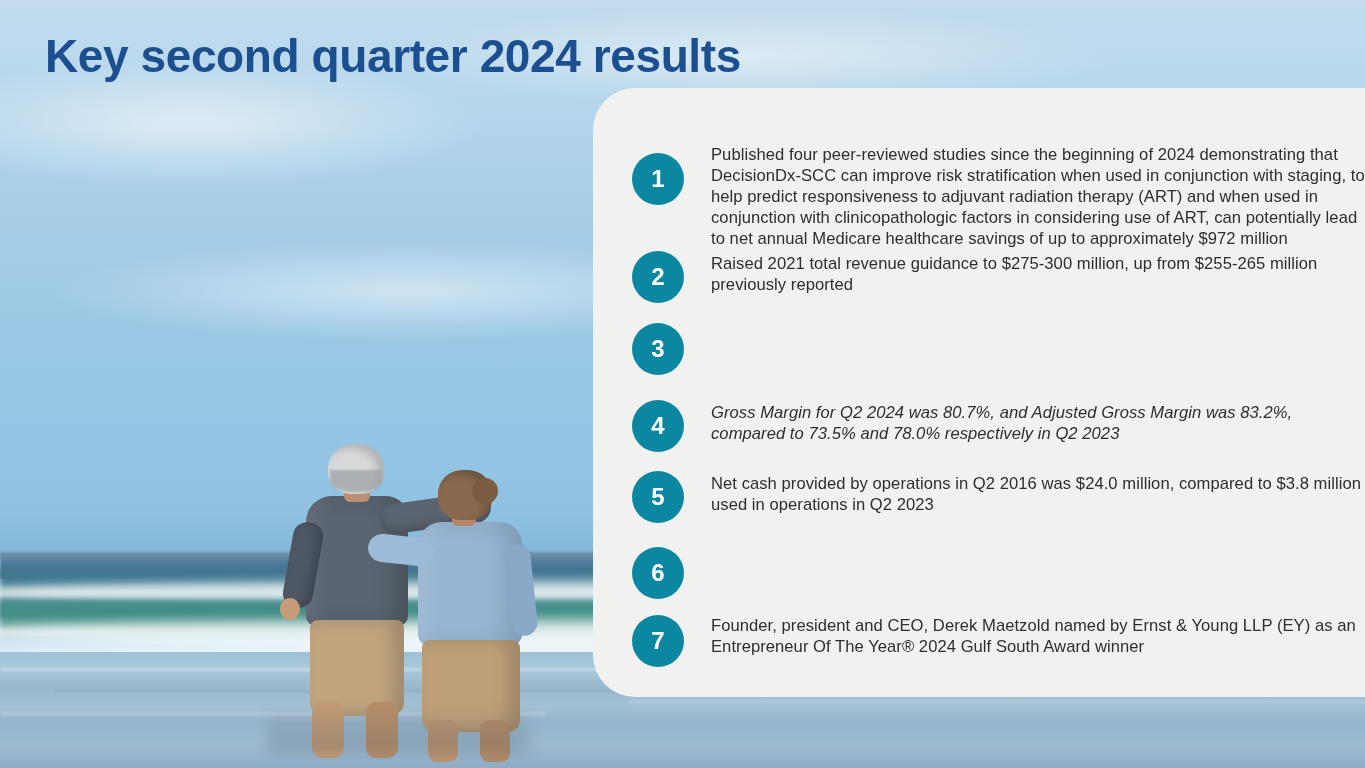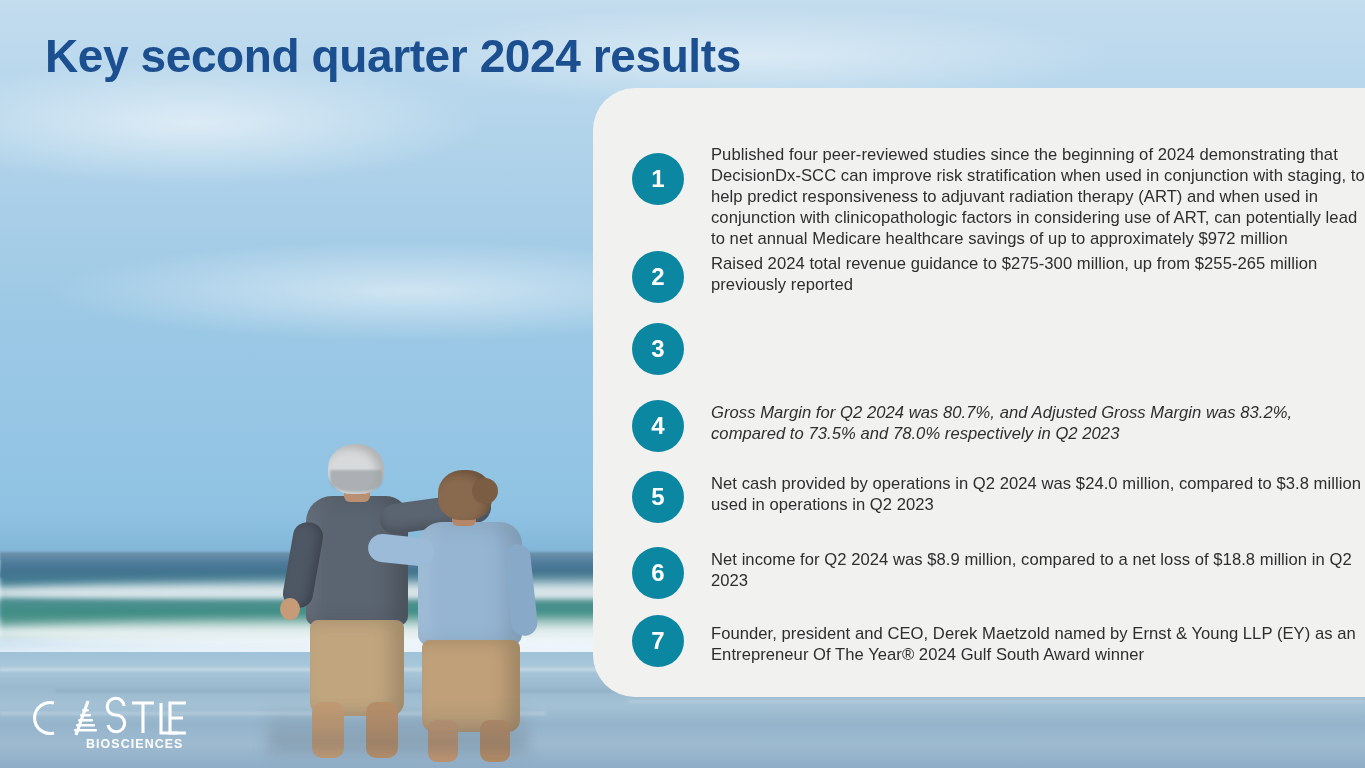--- a/index.html
+++ b/index.html
@@ -230,21 +230,21 @@
   .b4 { left: 39px; top: 312px; }
   .b4 .btext { margin-top: 2px; font-style: italic; }
 
   .b5 { left: 39px; top: 383px; }
   .b5 .btext { margin-top: 2px; }
 
   .b6 { left: 39px; top: 459px; }
   .b6 .btext { margin-top: 2px; }
 
   .b7 { left: 39px; top: 527px; }
-  .b7 .btext { margin-top: 8px; }
+  .b7 .btext { margin-top: 0; }
 
   
   .footnote {
     position: absolute;
     left: 635px; top: 722px;
     width: 680px;
     font-size: 11.2px;
     line-height: 14.6px;
     color: #3b3b3b;
   }
@@ -307,72 +307,44 @@
   <div class="panel">
     <div class="bullets">
 
       <div class="bullet b1">
         <div class="badge">1</div>
         <div class="btext">Published four peer-reviewed studies since the beginning of 2024 demonstrating that DecisionDx-SCC can improve risk stratification when used in conjunction with staging, to help predict responsiveness to adjuvant radiation therapy (ART) and when used in conjunction with clinicopathologic factors in considering use of ART, can potentially lead to net annual Medicare healthcare savings of up to approximately $972 million</div>
       </div>
 
       <div class="bullet b2">
         <div class="badge">2</div>
-        <div class="btext">Raised 2024 total revenue guidance to $275-300 million, up from $255-265 million previously reported</div>
+        <div class="btext">Raised 2021 total revenue guidance to $275-300 million, up from $255-265 million previously reported</div>
       </div>
 
       <div class="bullet b3">
         <div class="badge">3</div>
       </div>
 
       <div class="bullet b4">
         <div class="badge">4</div>
         <div class="btext">Gross Margin for Q2 2024 was 80.7%, and Adjusted Gross Margin was 83.2%, compared to 73.5% and 78.0% respectively in Q2 2023</div>
       </div>
 
       <div class="bullet b5">
         <div class="badge">5</div>
-        <div class="btext">Net cash provided by operations in Q2 2024 was $24.0 million, compared to $3.8 million used in operations in Q2 2023</div>
+        <div class="btext">Net cash provided by operations in Q2 2016 was $24.0 million, compared to $3.8 million used in operations in Q2 2023</div>
       </div>
 
       <div class="bullet b6">
         <div class="badge">6</div>
-        <div class="btext">Net income for Q2 2024 was $8.9 million, compared to a net loss of $18.8 million in Q2 2023</div>
       </div>
 
       <div class="bullet b7">
         <div class="badge">7</div>
         <div class="btext">Founder, president and CEO, Derek Maetzold named by Ernst &amp; Young LLP (EY) as an Entrepreneur Of The Year® 2024 Gulf South Award winner</div>
       </div>
 
     </div>
   </div>
 
 
-  <div class="logo">
-    <svg width="170" height="58" viewBox="0 0 170 58" aria-hidden="true">
-      <g fill="none" stroke="#ffffff" stroke-width="3.1">
-
-        <path d="M26 8 A15.5 15.5 0 1 0 26 38"></path>
-
-        <path d="M48 40 L60 6"></path>
-
-        <path d="M96 11 A8.4 8.4 0 1 0 88 20 A8.4 8.4 0 1 1 80 30"></path>
-
-        <path d="M104 8 H126 M115 8 V38"></path>
-
-        <path d="M133 8 V38 H150"></path>
-
-        <path d="M172 8 H156 V38 H172 M156 23 H169" transform="translate(-14,0)"></path>
-      </g>
-
-      <g fill="#ffffff">
-        <rect x="54" y="14" width="7" height="2.4" rx="1.2"></rect>
-        <rect x="52" y="19" width="11" height="2.4" rx="1.2"></rect>
-        <rect x="50" y="24" width="15" height="2.4" rx="1.2"></rect>
-        <rect x="48" y="29" width="19" height="2.4" rx="1.2"></rect>
-        <rect x="46" y="34" width="23" height="2.4" rx="1.2"></rect>
-      </g>
-      <text x="58" y="53" font-family="Liberation Sans, sans-serif" font-size="12.4" font-weight="700" letter-spacing="1.1" fill="#ffffff">BIOSCIENCES</text>
-    </svg>
-  </div>
 
 </div>
 
 </body></html>

